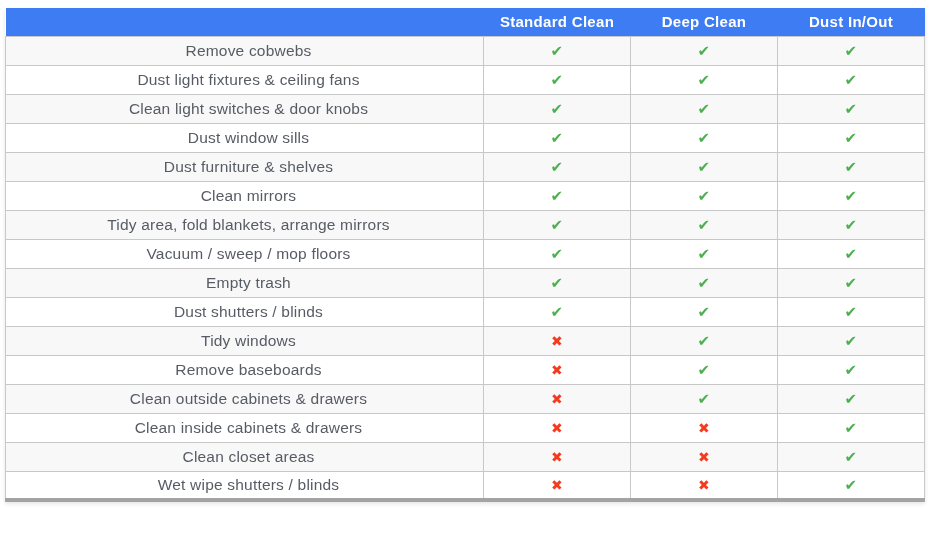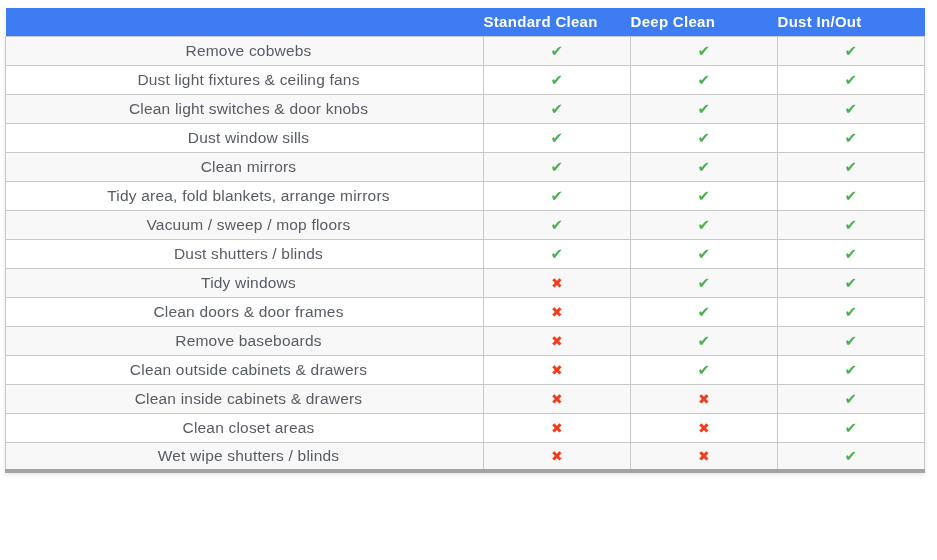--- a/index.html
+++ b/index.html
@@ -24,21 +24,21 @@
   }
   col.task-col{width:478px;}
   col.mark-col{width:147px;}
   thead th{
     background:var(--header-bg);
     color:#ffffff;
     font-size:15px;
     font-weight:600;
     letter-spacing:0.3px;
     height:28px;
-    text-align:left;
+    text-align:center;
     border:none;
     padding:0;
   }
   tbody td{
     height:29px;
     border:1px solid var(--border);
     font-size:15.5px;
     letter-spacing:0.2px;
     color:var(--text);
     background:#ffffff;
@@ -93,51 +93,57 @@
     <td class="mark-cell"><span class="mark check">✔</span></td>
     <td class="mark-cell"><span class="mark check">✔</span></td>
   </tr>
         <tr>
     <td class="task">Dust window sills</td>
     <td class="mark-cell"><span class="mark check">✔</span></td>
     <td class="mark-cell"><span class="mark check">✔</span></td>
     <td class="mark-cell"><span class="mark check">✔</span></td>
   </tr>
         <tr>
+    <td class="task">Dust furniture &amp; shelves</td>
+    <td class="mark-cell"><span class="mark check">✔</span></td>
+    <td class="mark-cell"><span class="mark check">✔</span></td>
+    <td class="mark-cell"><span class="mark check">✔</span></td>
+  </tr>
+        <tr>
     <td class="task">Clean mirrors</td>
     <td class="mark-cell"><span class="mark check">✔</span></td>
     <td class="mark-cell"><span class="mark check">✔</span></td>
     <td class="mark-cell"><span class="mark check">✔</span></td>
   </tr>
         <tr>
     <td class="task">Tidy area, fold blankets, arrange mirrors</td>
     <td class="mark-cell"><span class="mark check">✔</span></td>
     <td class="mark-cell"><span class="mark check">✔</span></td>
     <td class="mark-cell"><span class="mark check">✔</span></td>
   </tr>
         <tr>
     <td class="task">Vacuum / sweep / mop floors</td>
     <td class="mark-cell"><span class="mark check">✔</span></td>
     <td class="mark-cell"><span class="mark check">✔</span></td>
     <td class="mark-cell"><span class="mark check">✔</span></td>
   </tr>
         <tr>
+    <td class="task">Empty trash</td>
+    <td class="mark-cell"><span class="mark check">✔</span></td>
+    <td class="mark-cell"><span class="mark check">✔</span></td>
+    <td class="mark-cell"><span class="mark check">✔</span></td>
+  </tr>
+        <tr>
     <td class="task">Dust shutters / blinds</td>
     <td class="mark-cell"><span class="mark check">✔</span></td>
     <td class="mark-cell"><span class="mark check">✔</span></td>
     <td class="mark-cell"><span class="mark check">✔</span></td>
   </tr>
         <tr>
     <td class="task">Tidy windows</td>
-    <td class="mark-cell"><span class="mark cross">✖</span></td>
-    <td class="mark-cell"><span class="mark check">✔</span></td>
-    <td class="mark-cell"><span class="mark check">✔</span></td>
-  </tr>
-        <tr>
-    <td class="task">Clean doors &amp; door frames</td>
     <td class="mark-cell"><span class="mark cross">✖</span></td>
     <td class="mark-cell"><span class="mark check">✔</span></td>
     <td class="mark-cell"><span class="mark check">✔</span></td>
   </tr>
         <tr>
     <td class="task">Remove baseboards</td>
     <td class="mark-cell"><span class="mark cross">✖</span></td>
     <td class="mark-cell"><span class="mark check">✔</span></td>
     <td class="mark-cell"><span class="mark check">✔</span></td>
   </tr>

